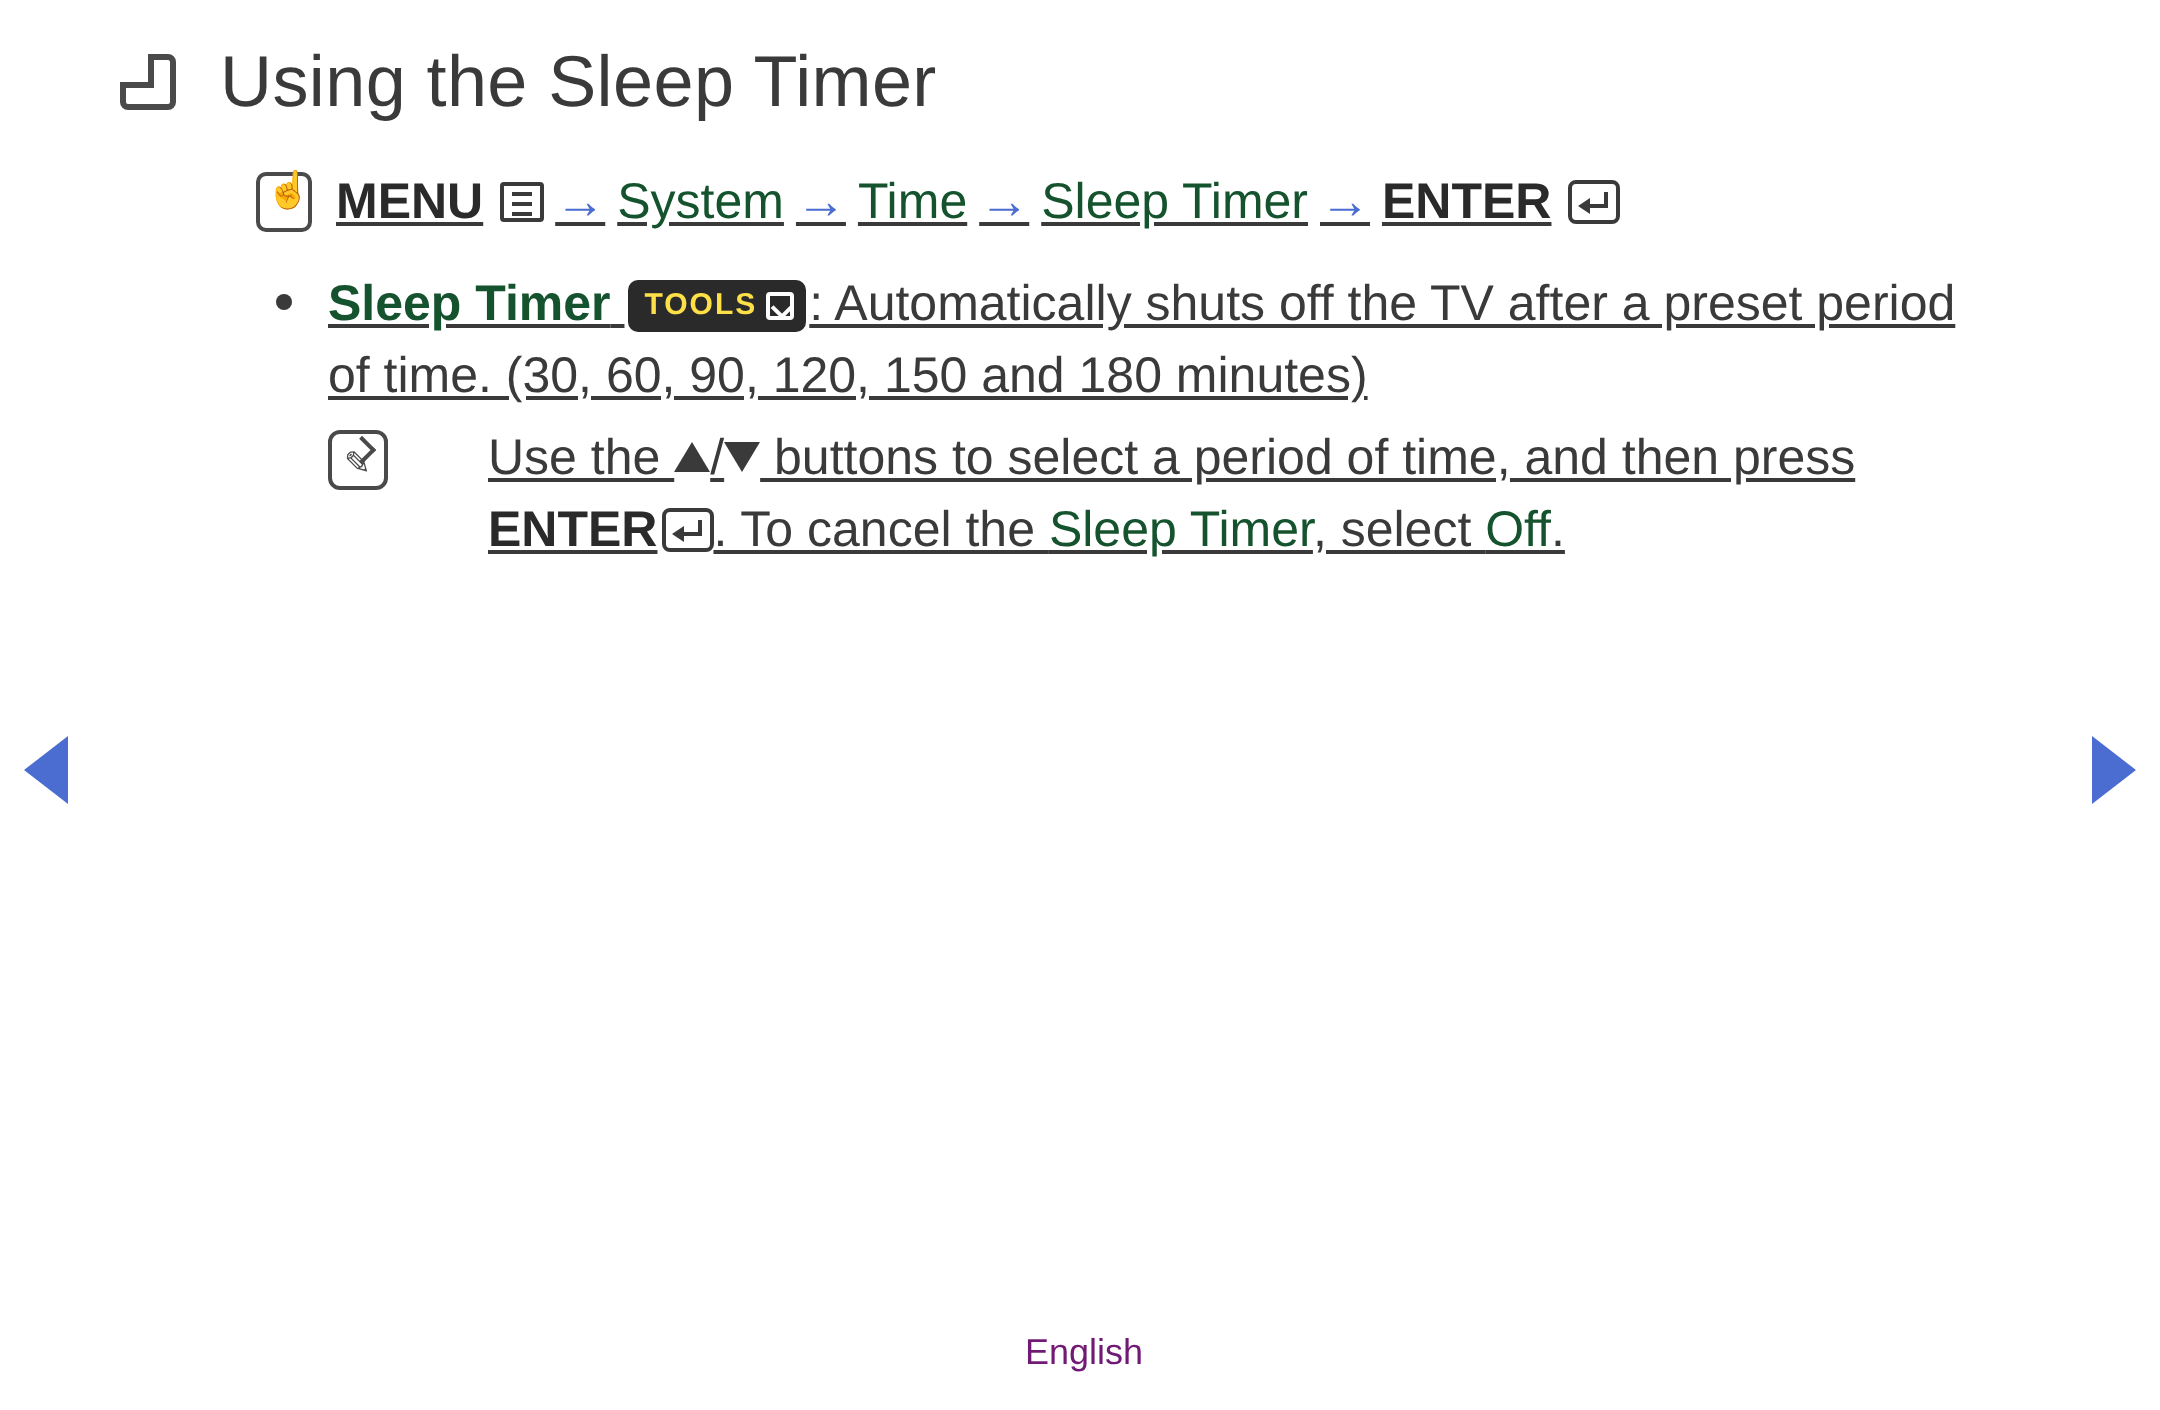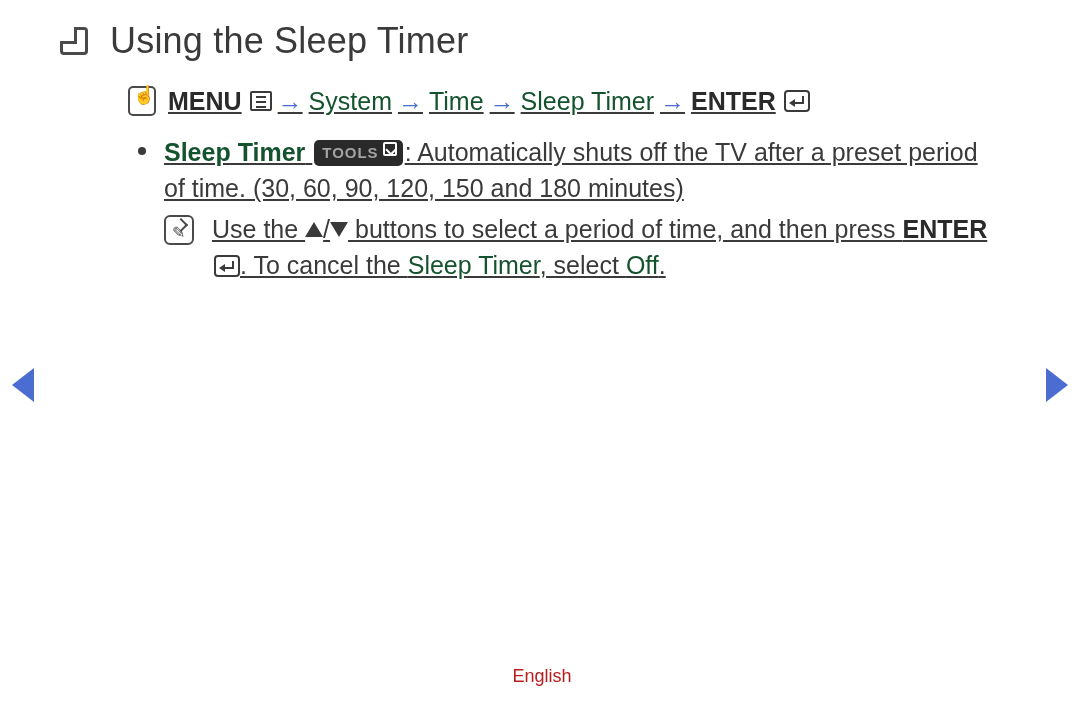--- a/index.html
+++ b/index.html
@@ -123,22 +123,22 @@
     }
     .bullet-dot {
       width:8px;height:8px;
       border-radius:50%;
       background:#3a3a3a;
       margin:13px 18px 0 10px;
       flex-shrink:0;
     }
     .bullet-body { flex:1; }
     .tools-badge {
-      display:inline-flex; 
-      background:#2a2a2a; color:#a3a3a3;
+      display:inline-flex; align-items:center;
+      background:#2a2a2a; color:#fde047;
       font-size:15px; font-weight:700;
       letter-spacing:1px;
       border-radius:5px;
       padding:2px 6px 2px 8px;
       vertical-align:3px;
       margin:0 2px;
     }
     .tools-badge .tg {
       margin-left:4px;
       width:14px;height:14px;
@@ -217,21 +217,21 @@
       right:12px;
       border-top:17px solid transparent;
       border-bottom:17px solid transparent;
       border-left:22px solid #4b6dd1;
     }
     .footer-lang {
       position:absolute;
       bottom:18px; left:4px; right:0;
       text-align:center;
       font-size:18px;
-      color:#b91c1c;
+      color:#701a75;
     }
   </style>
 </head>
 <body>
 
 <div class="page">
 
   <div class="title-row">
     <span class="sect-box"></span>
     <h1 class="title">Using the Sleep Timer</h1>
@@ -258,21 +258,21 @@
 
     <div class="bullet-item">
       <span class="bullet-dot"></span>
       <div class="bullet-body">
         <span class="blue bold">Sleep Timer</span>
         <span class="tools-badge">
             <span>TOOLS</span>
             <span class="tg"></span>
           </span><span>: Automatically shuts off the TV after a preset period of time. (30, 60, 90, 120, 150 and 180 minutes)</span>
 
-        <div class="note-row" style="margin-left:-36px;">
+        <div class="note-row" style="margin-left:-36px;gap:32px;">
           <span class="note-icon"></span>
           <div>
             <span>Use the </span><span class="tri-up"></span><span>/</span><span class="tri-down"></span><span> buttons to select a period of time, and then press </span>
             <span class="bold-black">ENTER</span><span class="enter-glyph"><span class="arr"></span></span><span>. To cancel the </span><span class="blue">Sleep Timer</span><span>, select </span><span class="blue">Off</span><span>.</span>
           </div>
         </div>
       </div>
     </div>
 
   </div>

